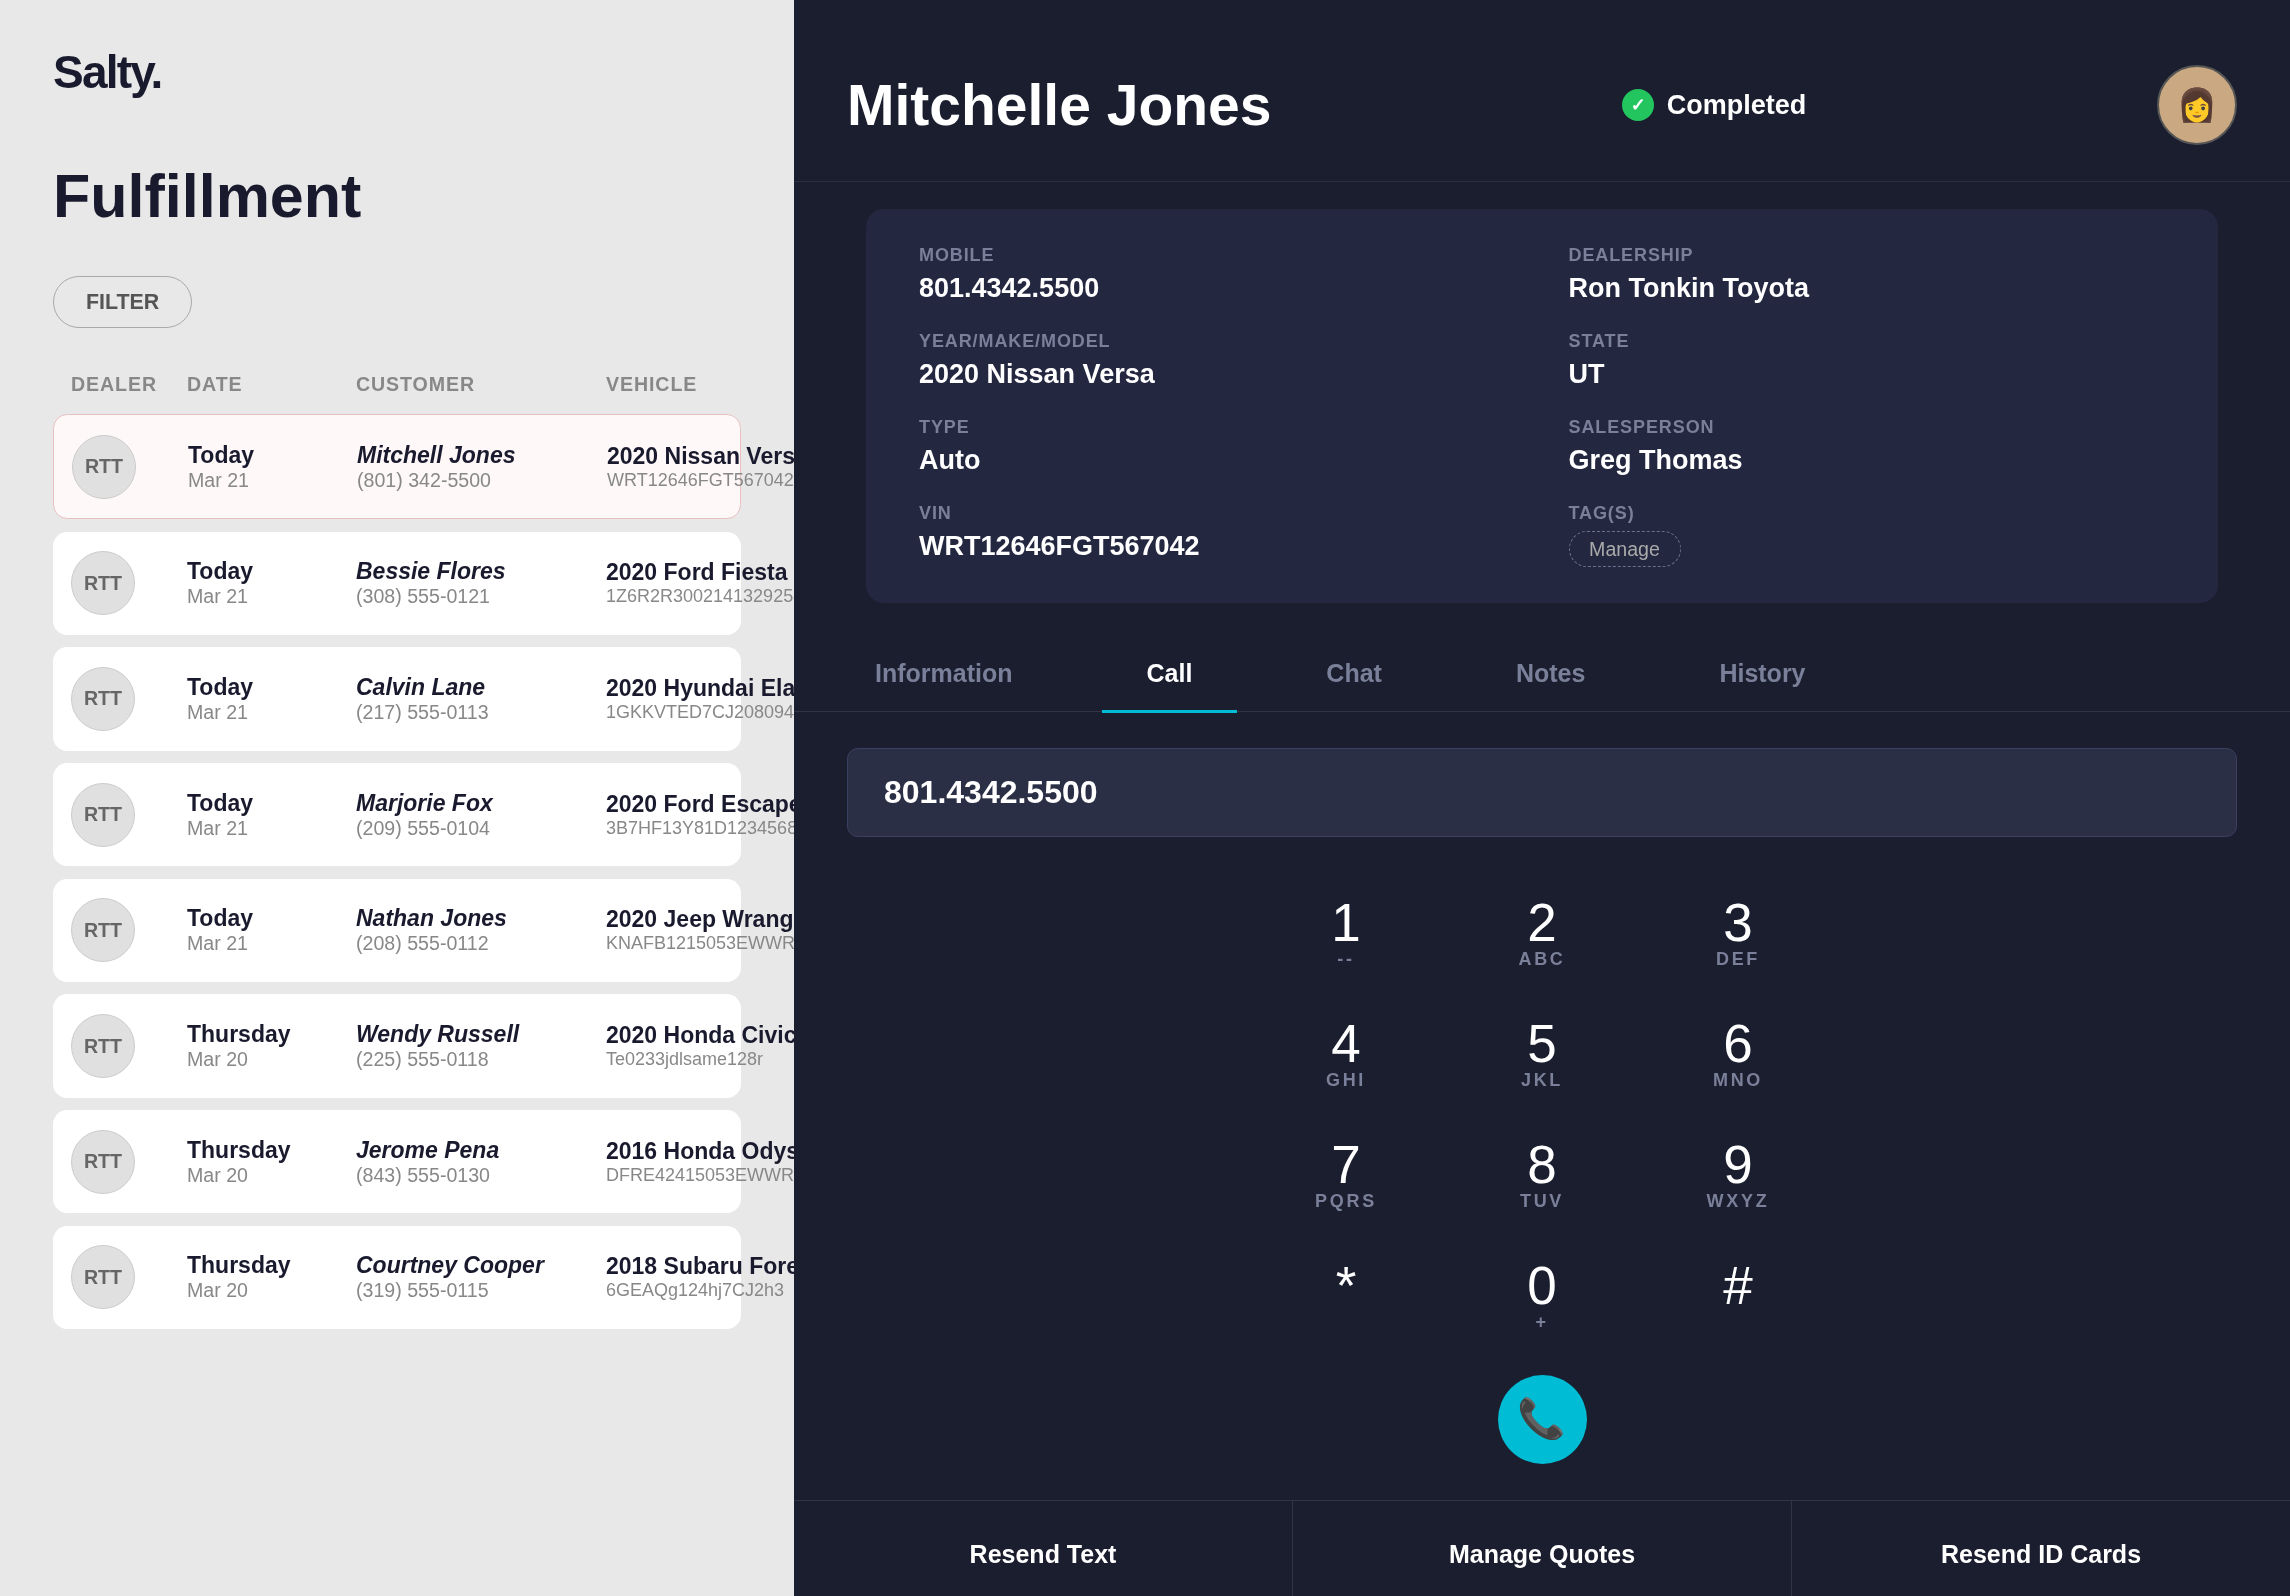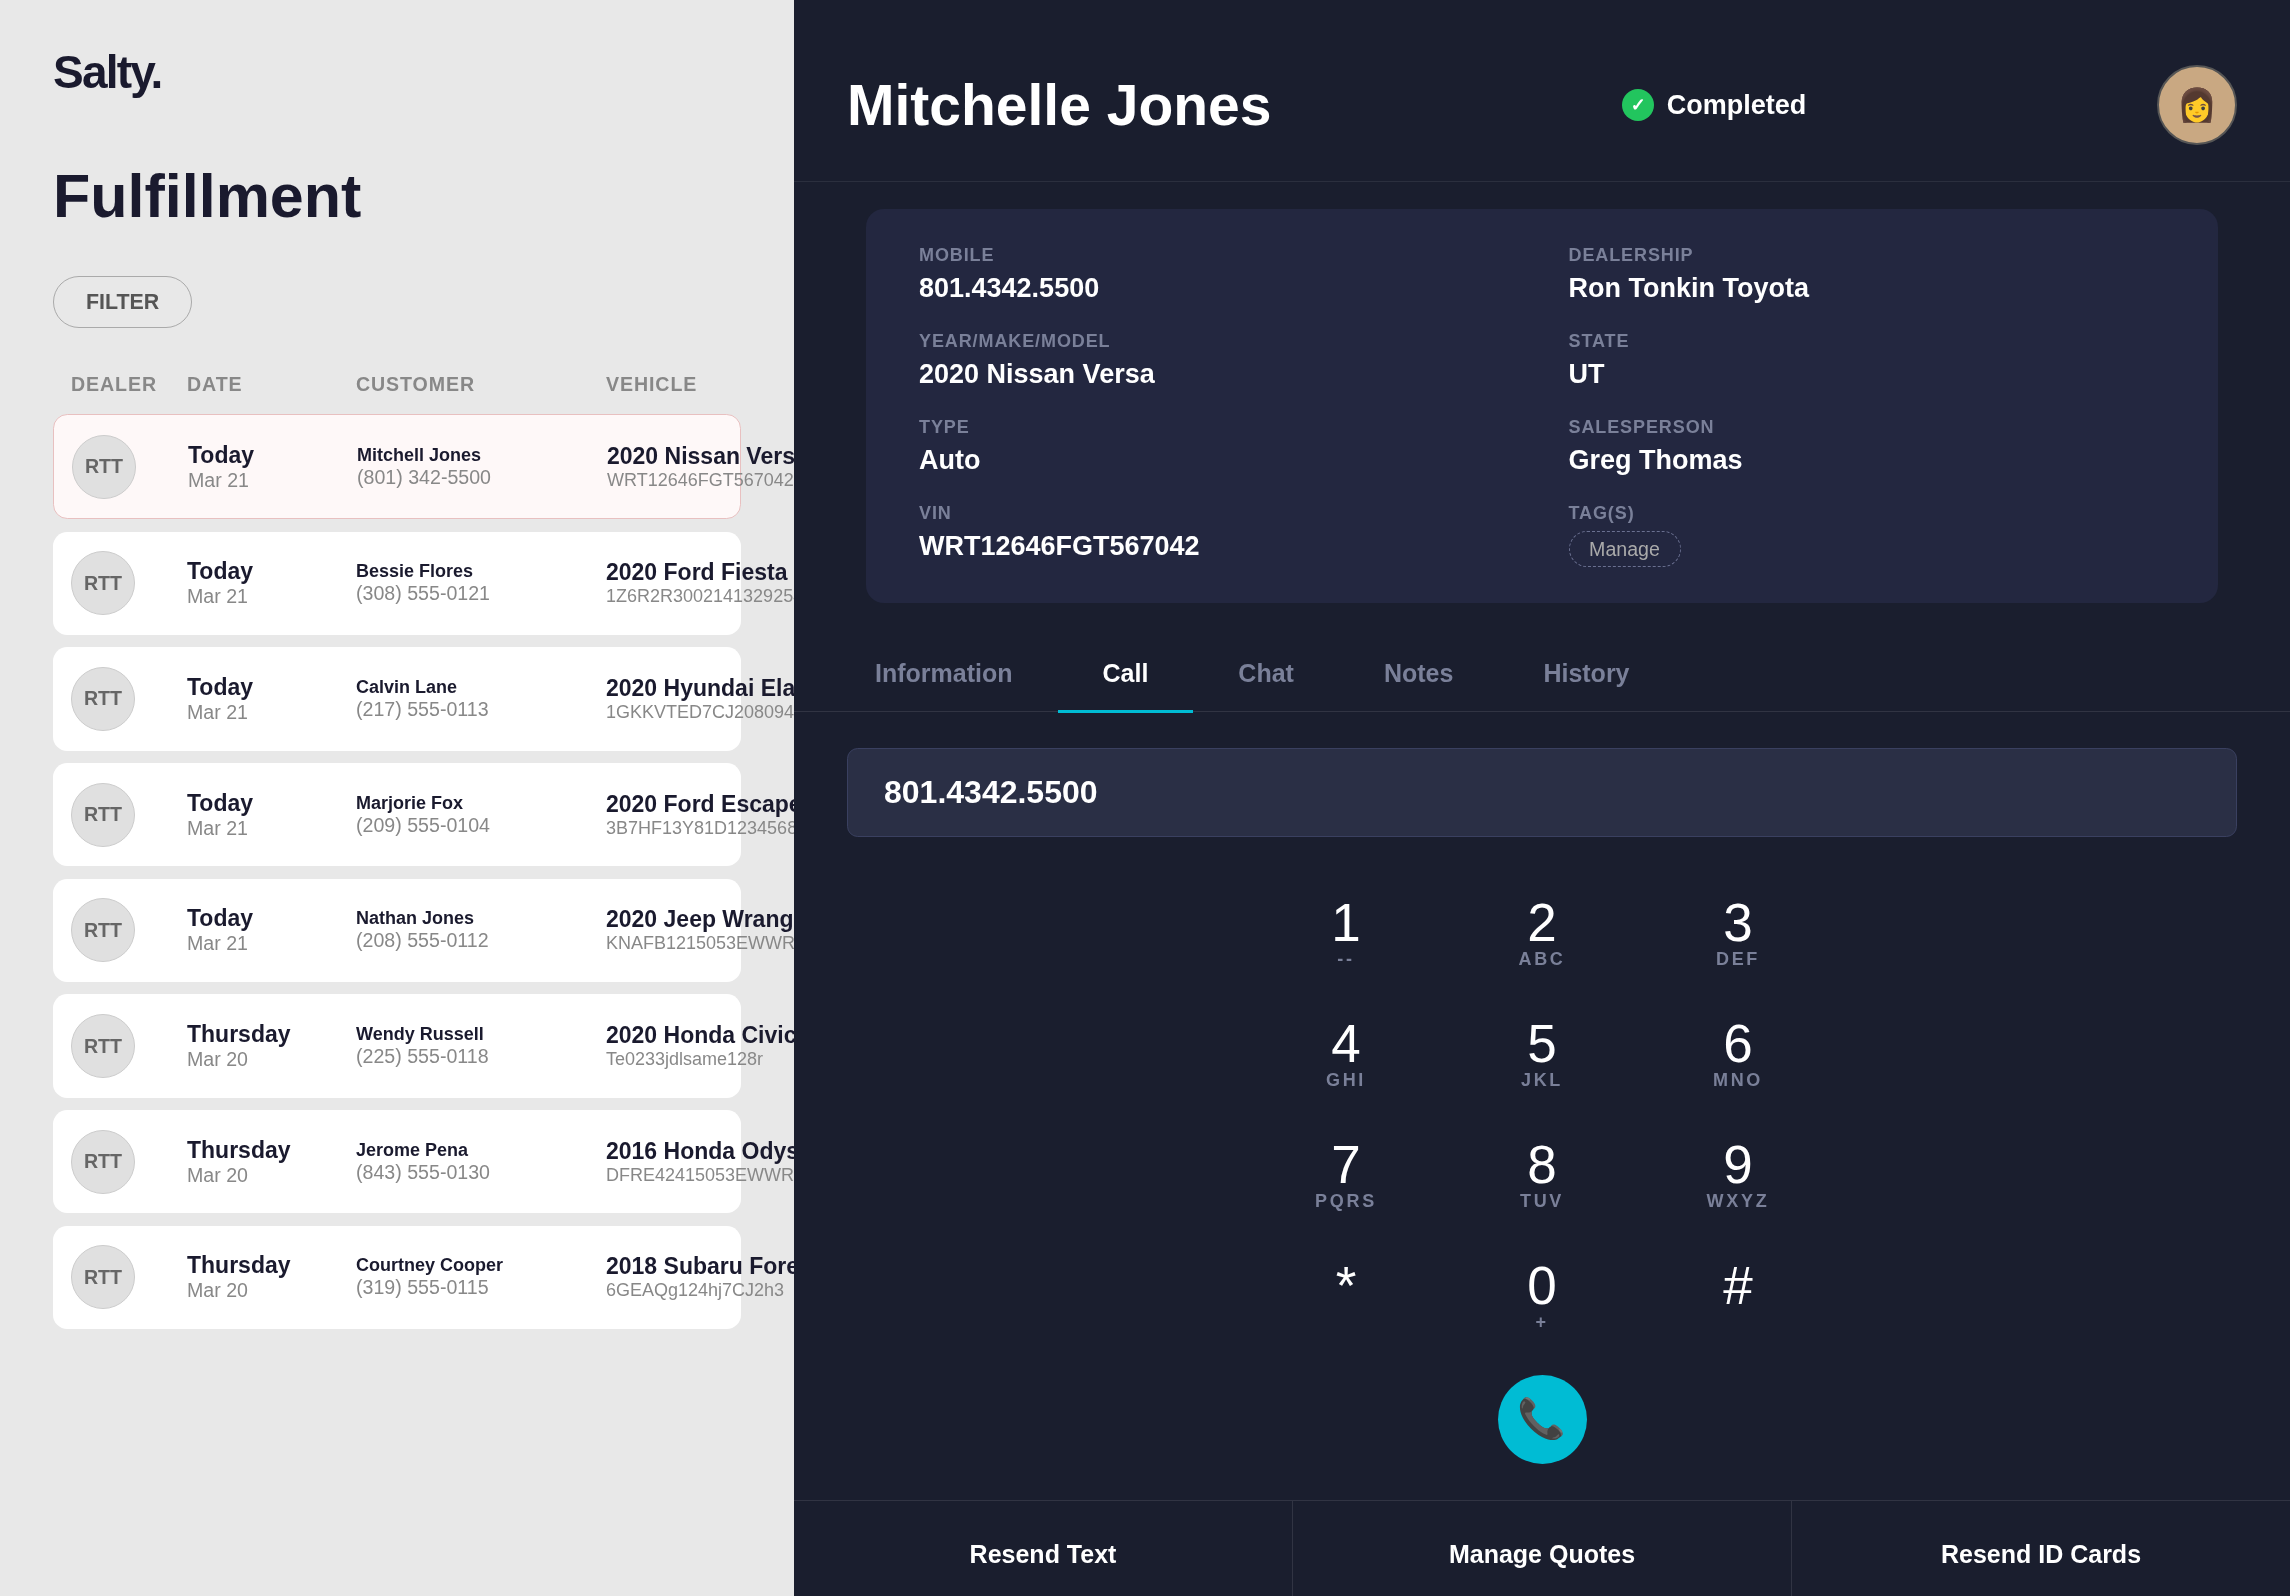--- a/index.html
+++ b/index.html
@@ -93,23 +93,24 @@
       font-weight: 700;
       color: #1a1a2e;
     }
 
     .date-cell .secondary {
       font-size: 19.6px;
       color: #888;
     }
 
     .customer-cell .primary {
-      font-size: 18px;
+      font-size: 23px;
       font-weight: 700;
       color: #1a1a2e;
+      font-style: italic;
     }
 
     .customer-cell .secondary {
       font-size: 19.6px;
       color: #888;
     }
 
     .vehicle-cell .primary {
       font-size: 23px;
       font-weight: 700;
@@ -247,20 +248,21 @@
       color: #aaa;
       cursor: pointer;
     }
 
     
     .tabs {
       display: flex;
       padding: 0 36px;
       border-bottom: 1.8px solid rgba(255,255,255,0.1);
       margin-top: 27px;
+      gap: 44px;
     }
 
     .tab {
       padding: 21.4px 45px;
       font-size: 25px;
       font-weight: 600;
       color: #7a8099;
       cursor: pointer;
       border-bottom: 3.6px solid transparent;
       margin-bottom: -1.8px;

